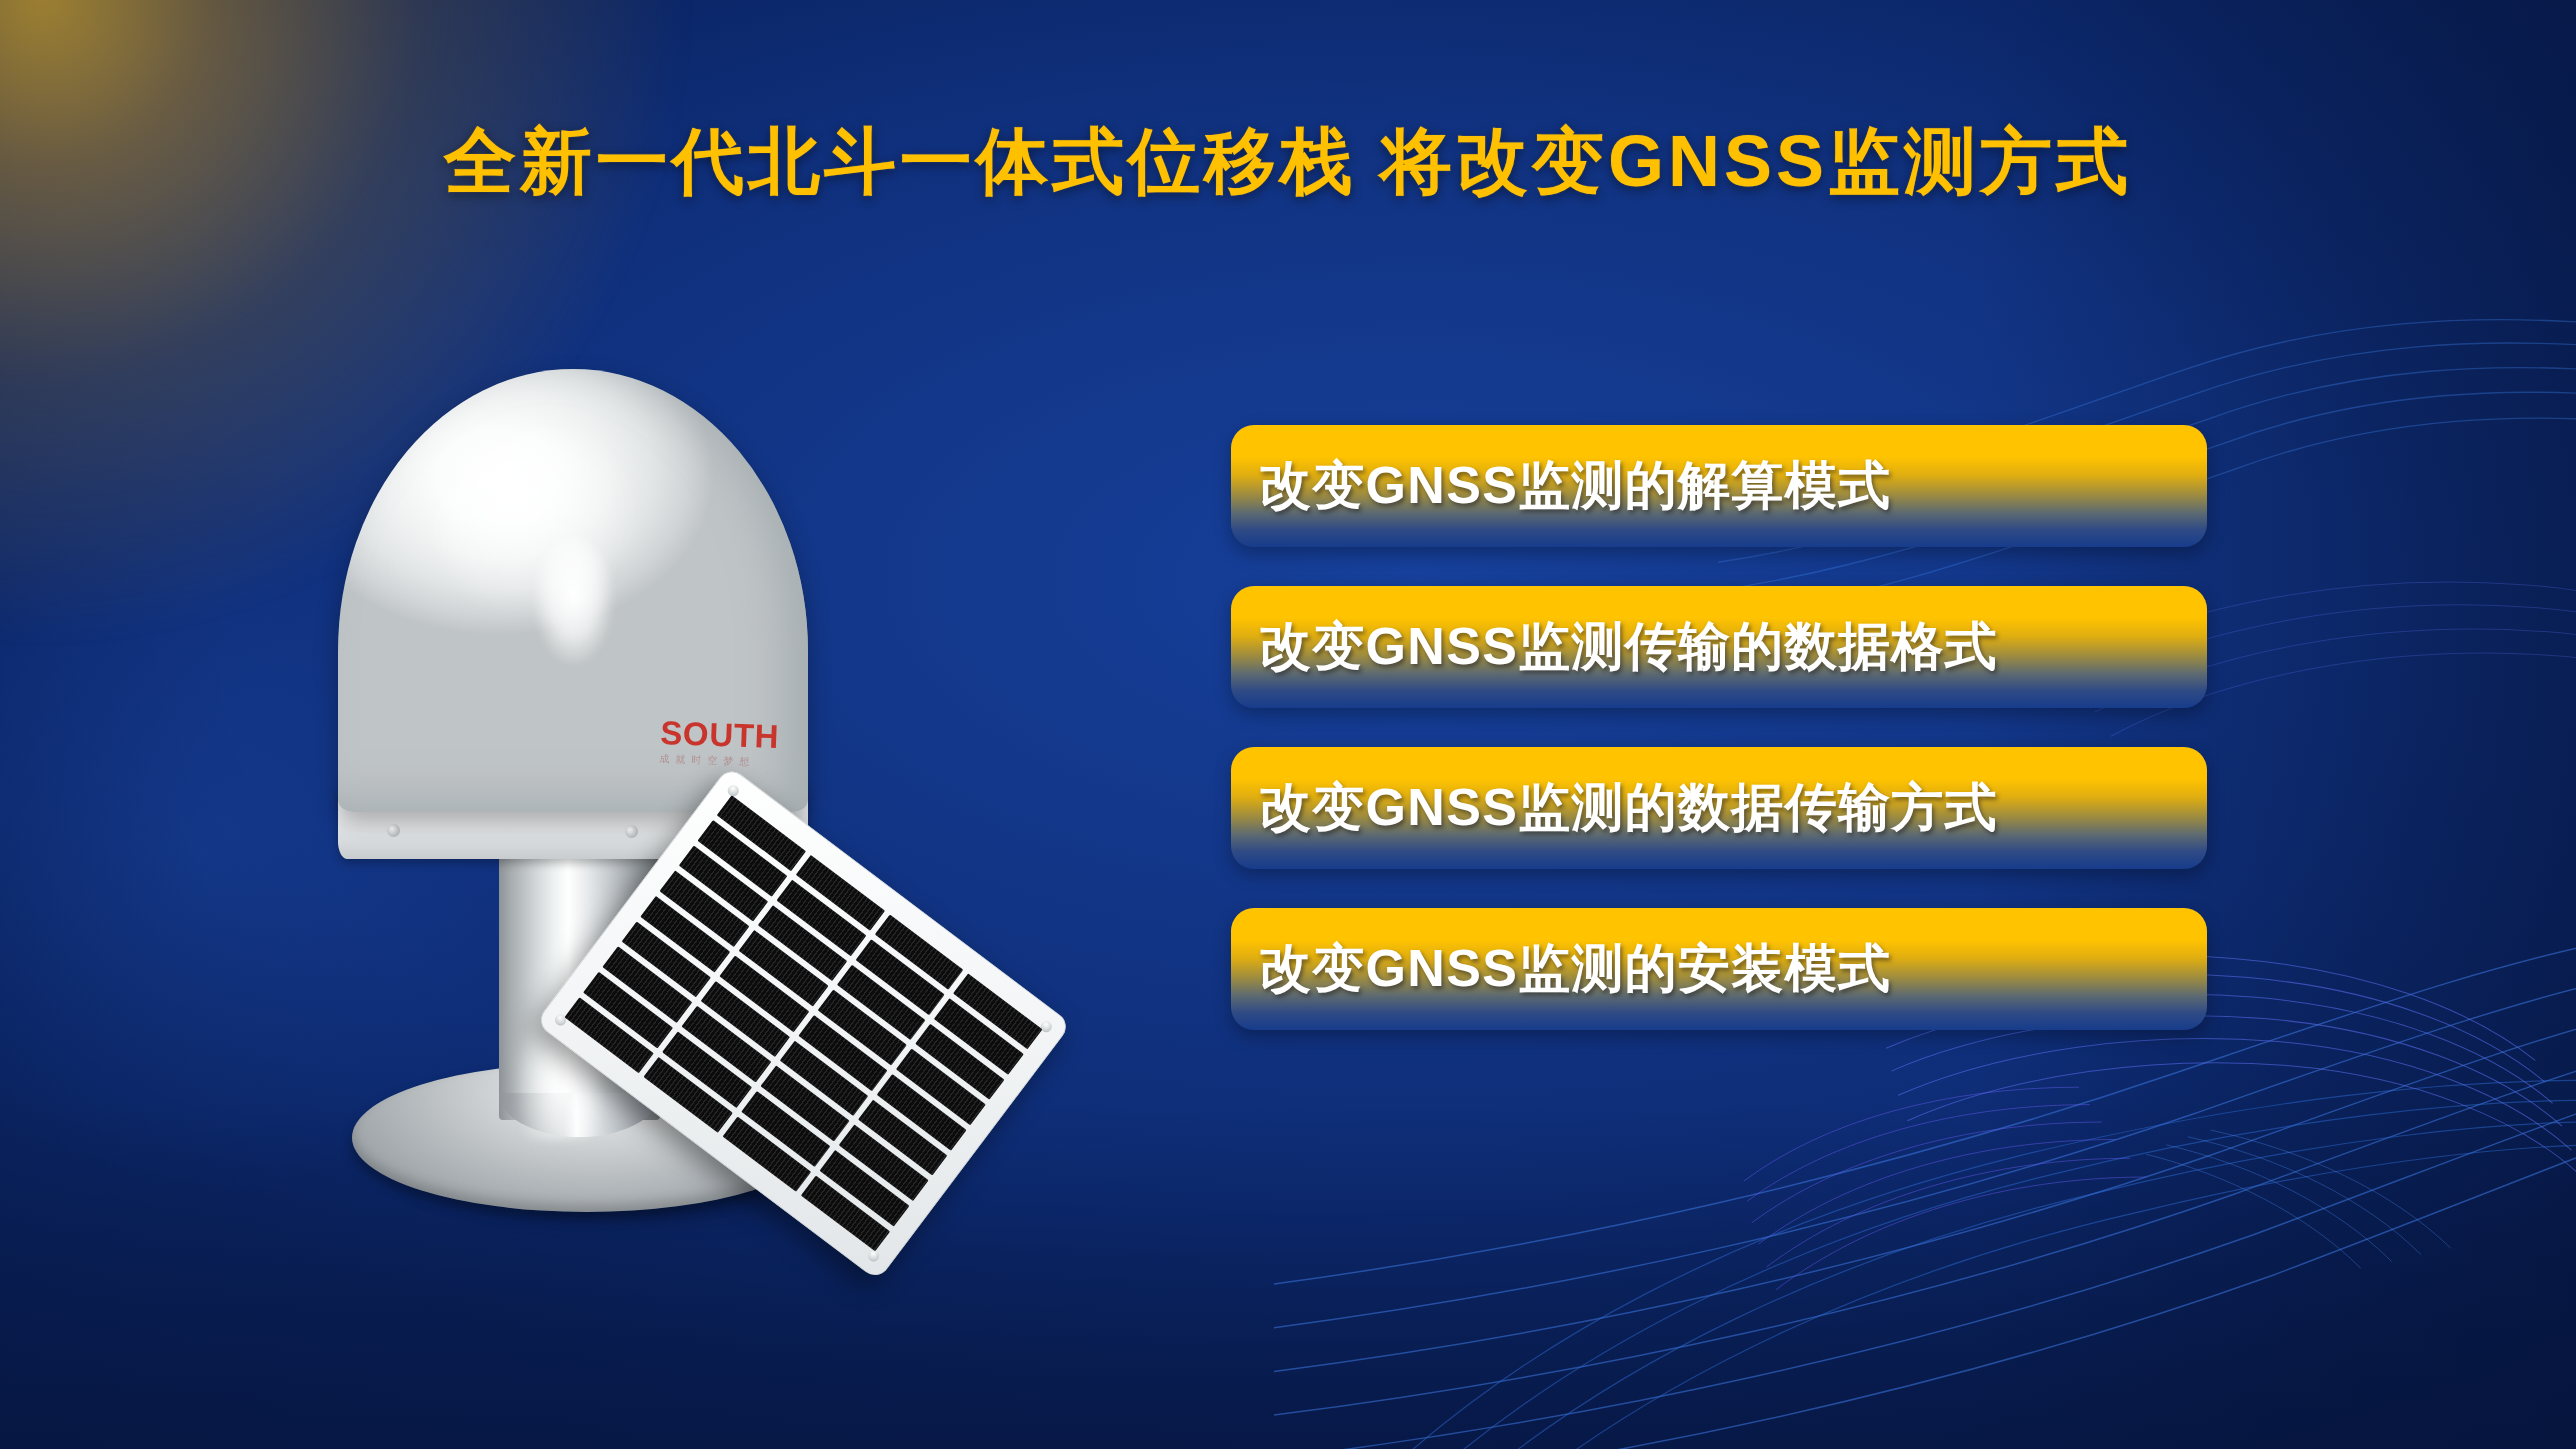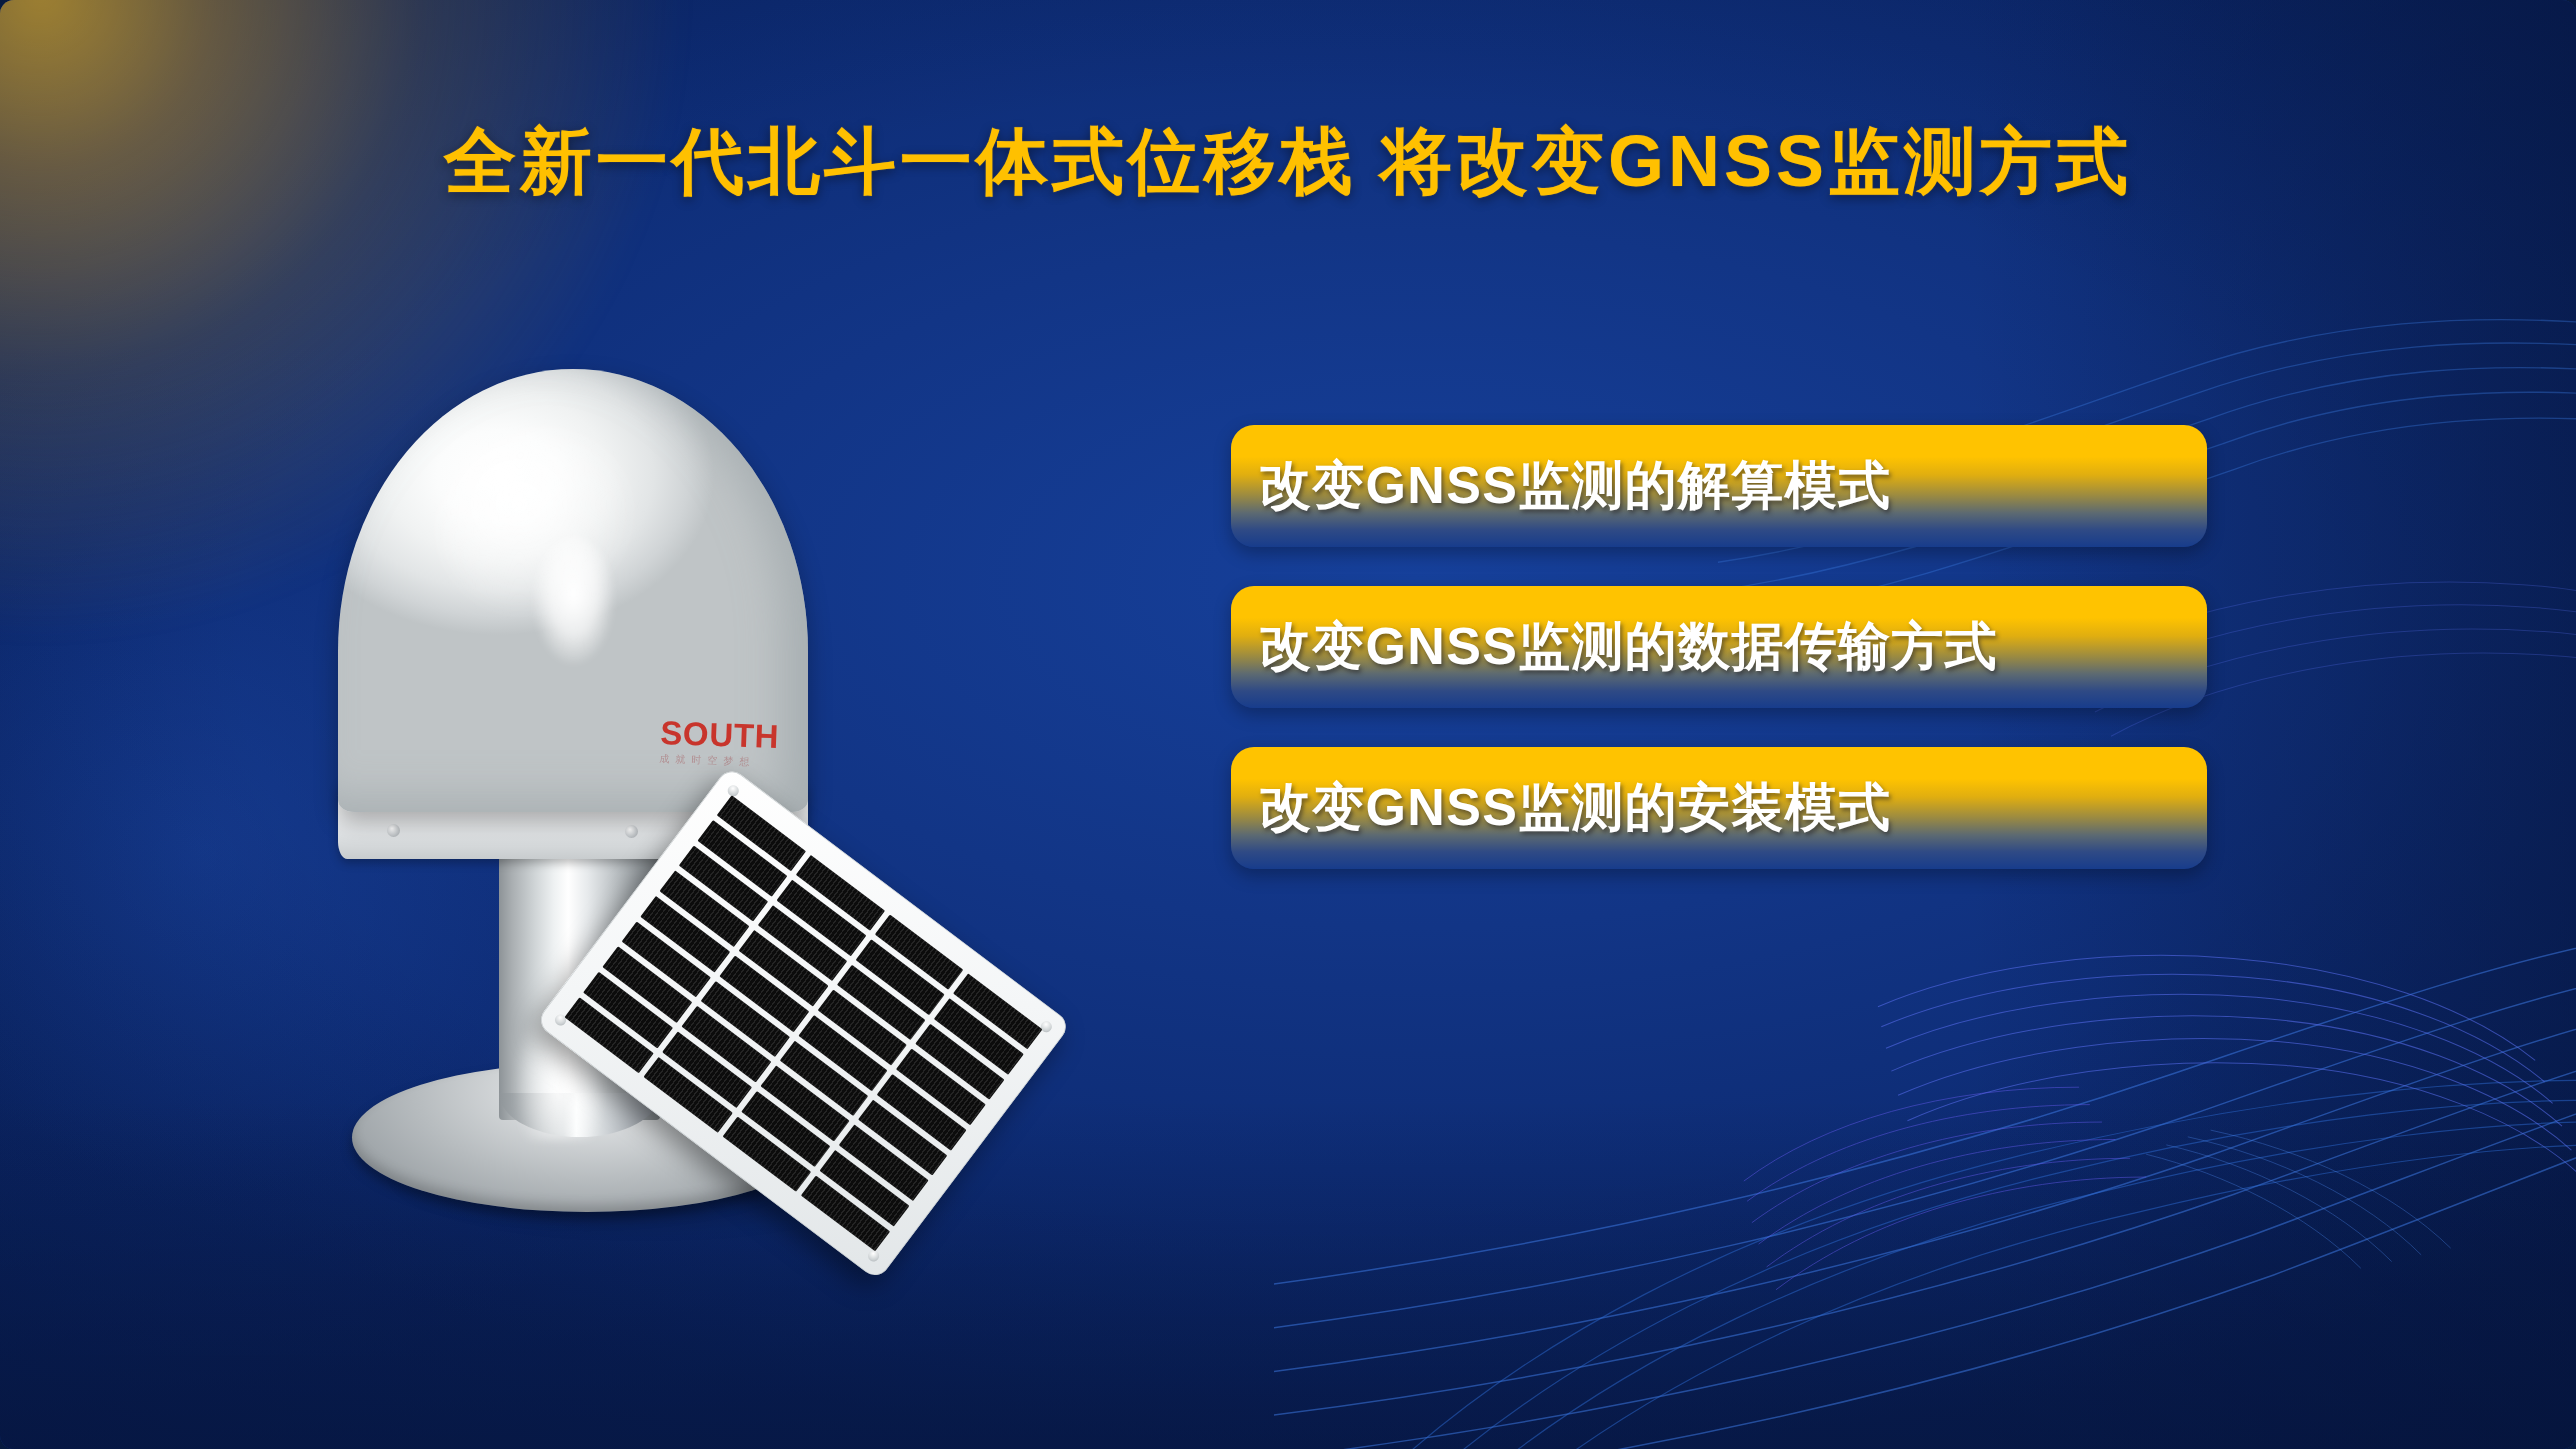--- a/index.html
+++ b/index.html
@@ -4,21 +4,20 @@
 <style>
   html,body{margin:0;padding:0;background:#071a3f;}
   *{box-sizing:border-box;}
 
   .stage{
     position:relative;
     width:2576px;height:1449px;
     overflow:hidden;
     font-family:"Liberation Sans","DejaVu Sans",sans-serif;
     background:#0E3080;
-    border-radius:14px;
   }
 
   
   .bg-base{
     position:absolute;inset:0;
     background:
       radial-gradient(ellipse 70% 60% at 55% 40%, #16409b 0%, #123586 40%, #0d2b73 75%, #0a2463 100%);
   }
   .bg-vignette{
     position:absolute;inset:0;
@@ -374,20 +373,23 @@
           <div class="cell"></div>
       </div>
     </div>
   </div>
 
   <div class="badges">
     <div class="badge">
       <div class="badge-label">改变GNSS监测的解算模式</div>
     </div>
     <div class="badge">
+      <div class="badge-label">改变GNSS监测传输的数据格式</div>
+    </div>
+    <div class="badge">
       <div class="badge-label">改变GNSS监测的数据传输方式</div>
     </div>
     <div class="badge">
       <div class="badge-label">改变GNSS监测的安装模式</div>
     </div>
   </div>
 
 </div>
 
 

